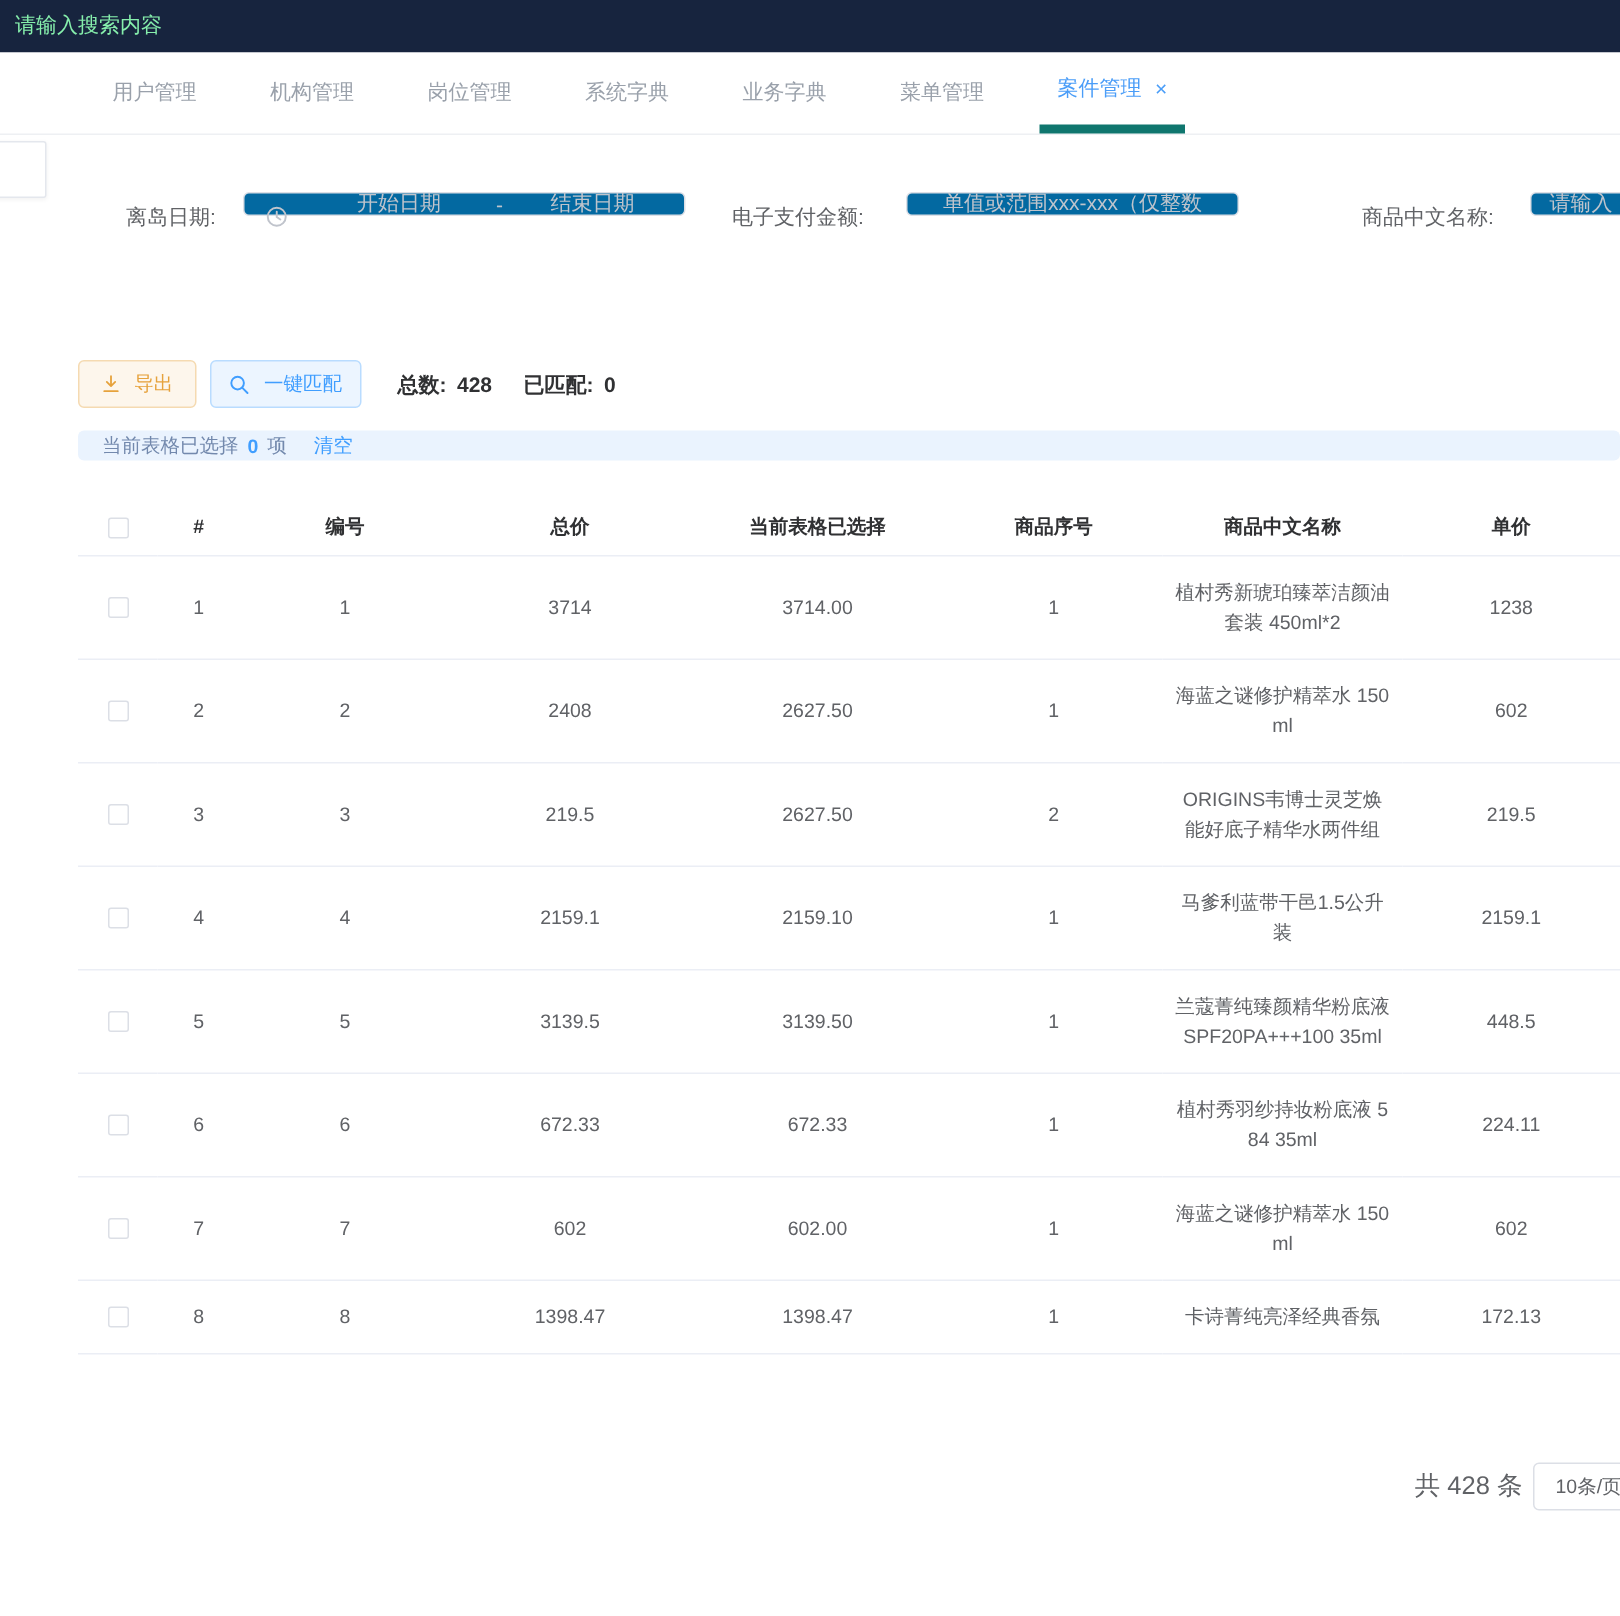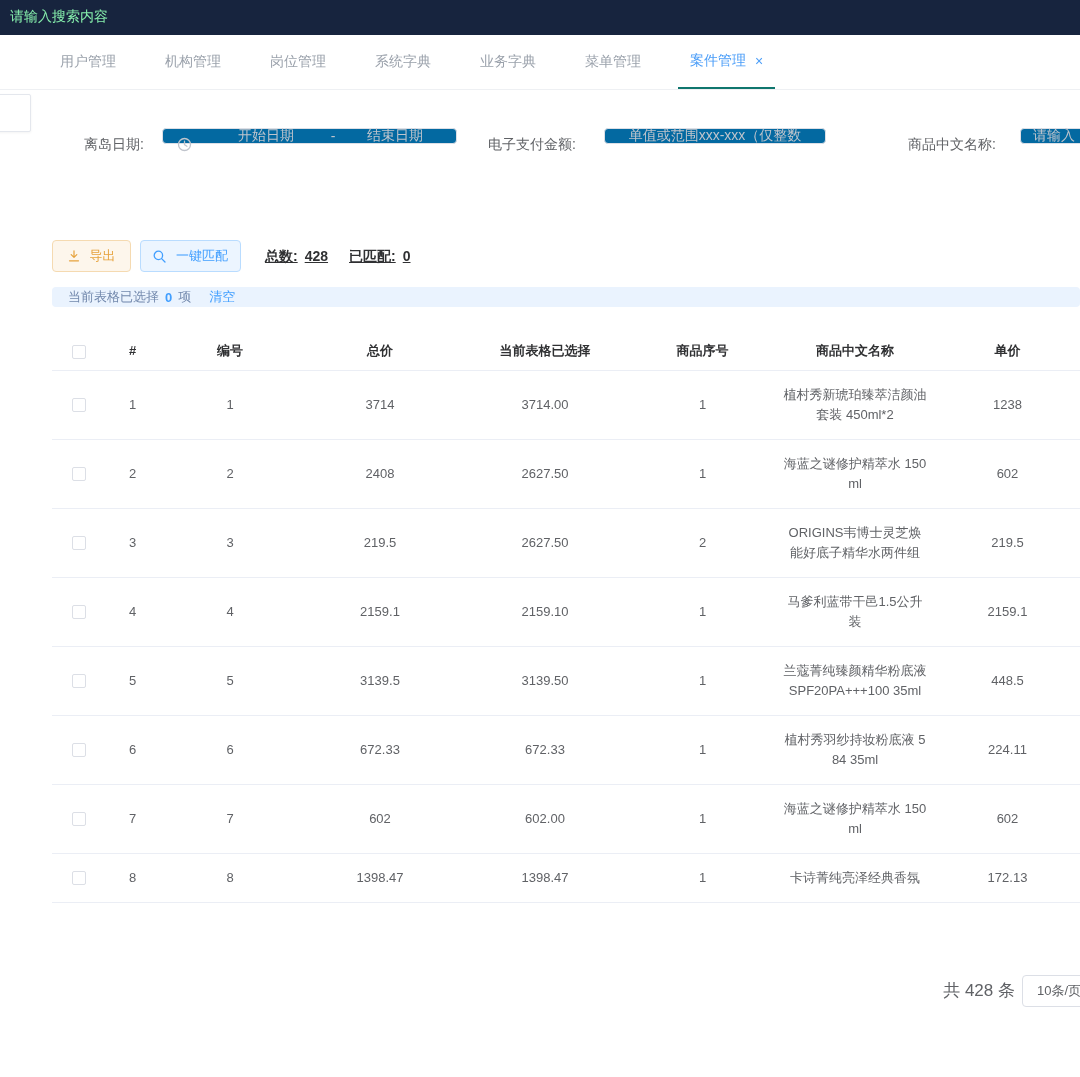--- a/index.html
+++ b/index.html
@@ -6,23 +6,23 @@
   html, body { width: 1080px; height: 1077px; }
   body {
     position: relative; overflow: hidden; background: #fff;
     font-family: "Liberation Sans", "DejaVu Sans", sans-serif; color: #303133;
   }
   
   .topbar { position: absolute; top: 0; left: 0; right: 0; height: 35px; background: #17243e; }
   .topbar-search { position: absolute; left: 10px; top: 8px; font-size: 14px; color: #86efac; cursor: text; }
   
   .tabbar { position: absolute; top: 35px; left: 0; right: 0; height: 55px; background: #fff;
-            border-bottom: 1px solid #eef0f3; display: flex; align-items: stretch; padding-left: 60px; gap: 49px; }
+            border-bottom: 1px solid #eef0f3; display: flex; align-items: stretch; padding-left: 75px; gap: 49px; }
   .tab { display: flex; align-items: center; font-size: 14px; color: #9aa1ab; cursor: pointer; white-space: nowrap; }
-  .tab.active { color: #4a9df8; border-bottom: 2px solid #0f766e; padding: 0 12px; margin-left: -12px; gap: 9px; text-align: center; }
+  .tab.active { color: #4a9df8; border-bottom: 6px solid #0f766e; padding: 0 12px; margin-left: -12px; gap: 9px; text-align: center; }
   .tab-close { font-size: 14px; color: #4a9df8; line-height: 1; cursor: pointer; }
   
   .corner-box { position: absolute; top: 94px; left: -10px; width: 41px; height: 38px; background: #fff;
                 border: 1px solid #e4e7ed; border-radius: 2px; box-shadow: 0 1px 3px rgba(0,0,0,.05); }
   
   .filter-label { position: absolute; top: 128px; height: 32px; line-height: 32px; font-size: 14px; color: #606266; white-space: nowrap; }
   .input-box { position: absolute; top: 128px; height: 16px; border: 1px solid #dcdfe6; border-radius: 4px;
                background: #0369a1; display: flex; align-items: center; font-size: 14px; color: #bfc4cc; cursor: text; }
   .date-box { left: 162px; width: 295px; }
   .date-box .ph-start { position: absolute; left: 48px; width: 110px; text-align: center; }
@@ -30,21 +30,21 @@
   .date-box .ph-end   { position: absolute; left: 182px; width: 100px; text-align: center; }
   .clock { position: absolute; left: 14px; top: 8px; }
   .amount-box { left: 604px; width: 222px; justify-content: center; }
   .name-box { left: 1020px; width: 130px; padding-left: 12px; }
   
   .btn { position: absolute; top: 240px; height: 32px; border-radius: 4px; font-size: 13px;
          display: flex; align-items: center; justify-content: center; gap: 10px; cursor: pointer; }
   .btn-export { left: 52px; width: 79px; background: #fdf6ec; border: 1px solid #f5dab1; color: #e6a23c; }
   .btn-match  { left: 140px; width: 101px; background: #ecf5ff; border: 1px solid #b9dcff; color: #409eff; }
   .stats { position: absolute; top: 240px; left: 265px; height: 32px; line-height: 32px;
-           font-size: 14px; font-weight: 700; color: #303133; display: flex; gap: 7px; text-decoration: underline; }
+           font-size: 14px; font-weight: 700; color: #303133; display: flex; gap: 7px; }
   
   .selbar { position: absolute; top: 287px; left: 52px; right: 0; height: 20px; background: #eaf3fe;
             border-radius: 4px; display: flex; align-items: center; padding-left: 16px;
             font-size: 13px; color: #7389ad; gap: 6px; }
   .selbar .count { color: #409eff; font-weight: 700; }
   .selbar .clear { color: #409eff; margin-left: 12px; cursor: pointer; }
   
   .table-wrap { position: absolute; top: 332px; left: 52px; right: 0; height: 573px; overflow: hidden; }
   table { width: 100%; border-collapse: collapse; table-layout: fixed; font-size: 13px; color: #606266; }
   th { font-weight: 700; color: #303133; height: 38px; border-bottom: 1px solid #ebeef5; text-align: center; }

